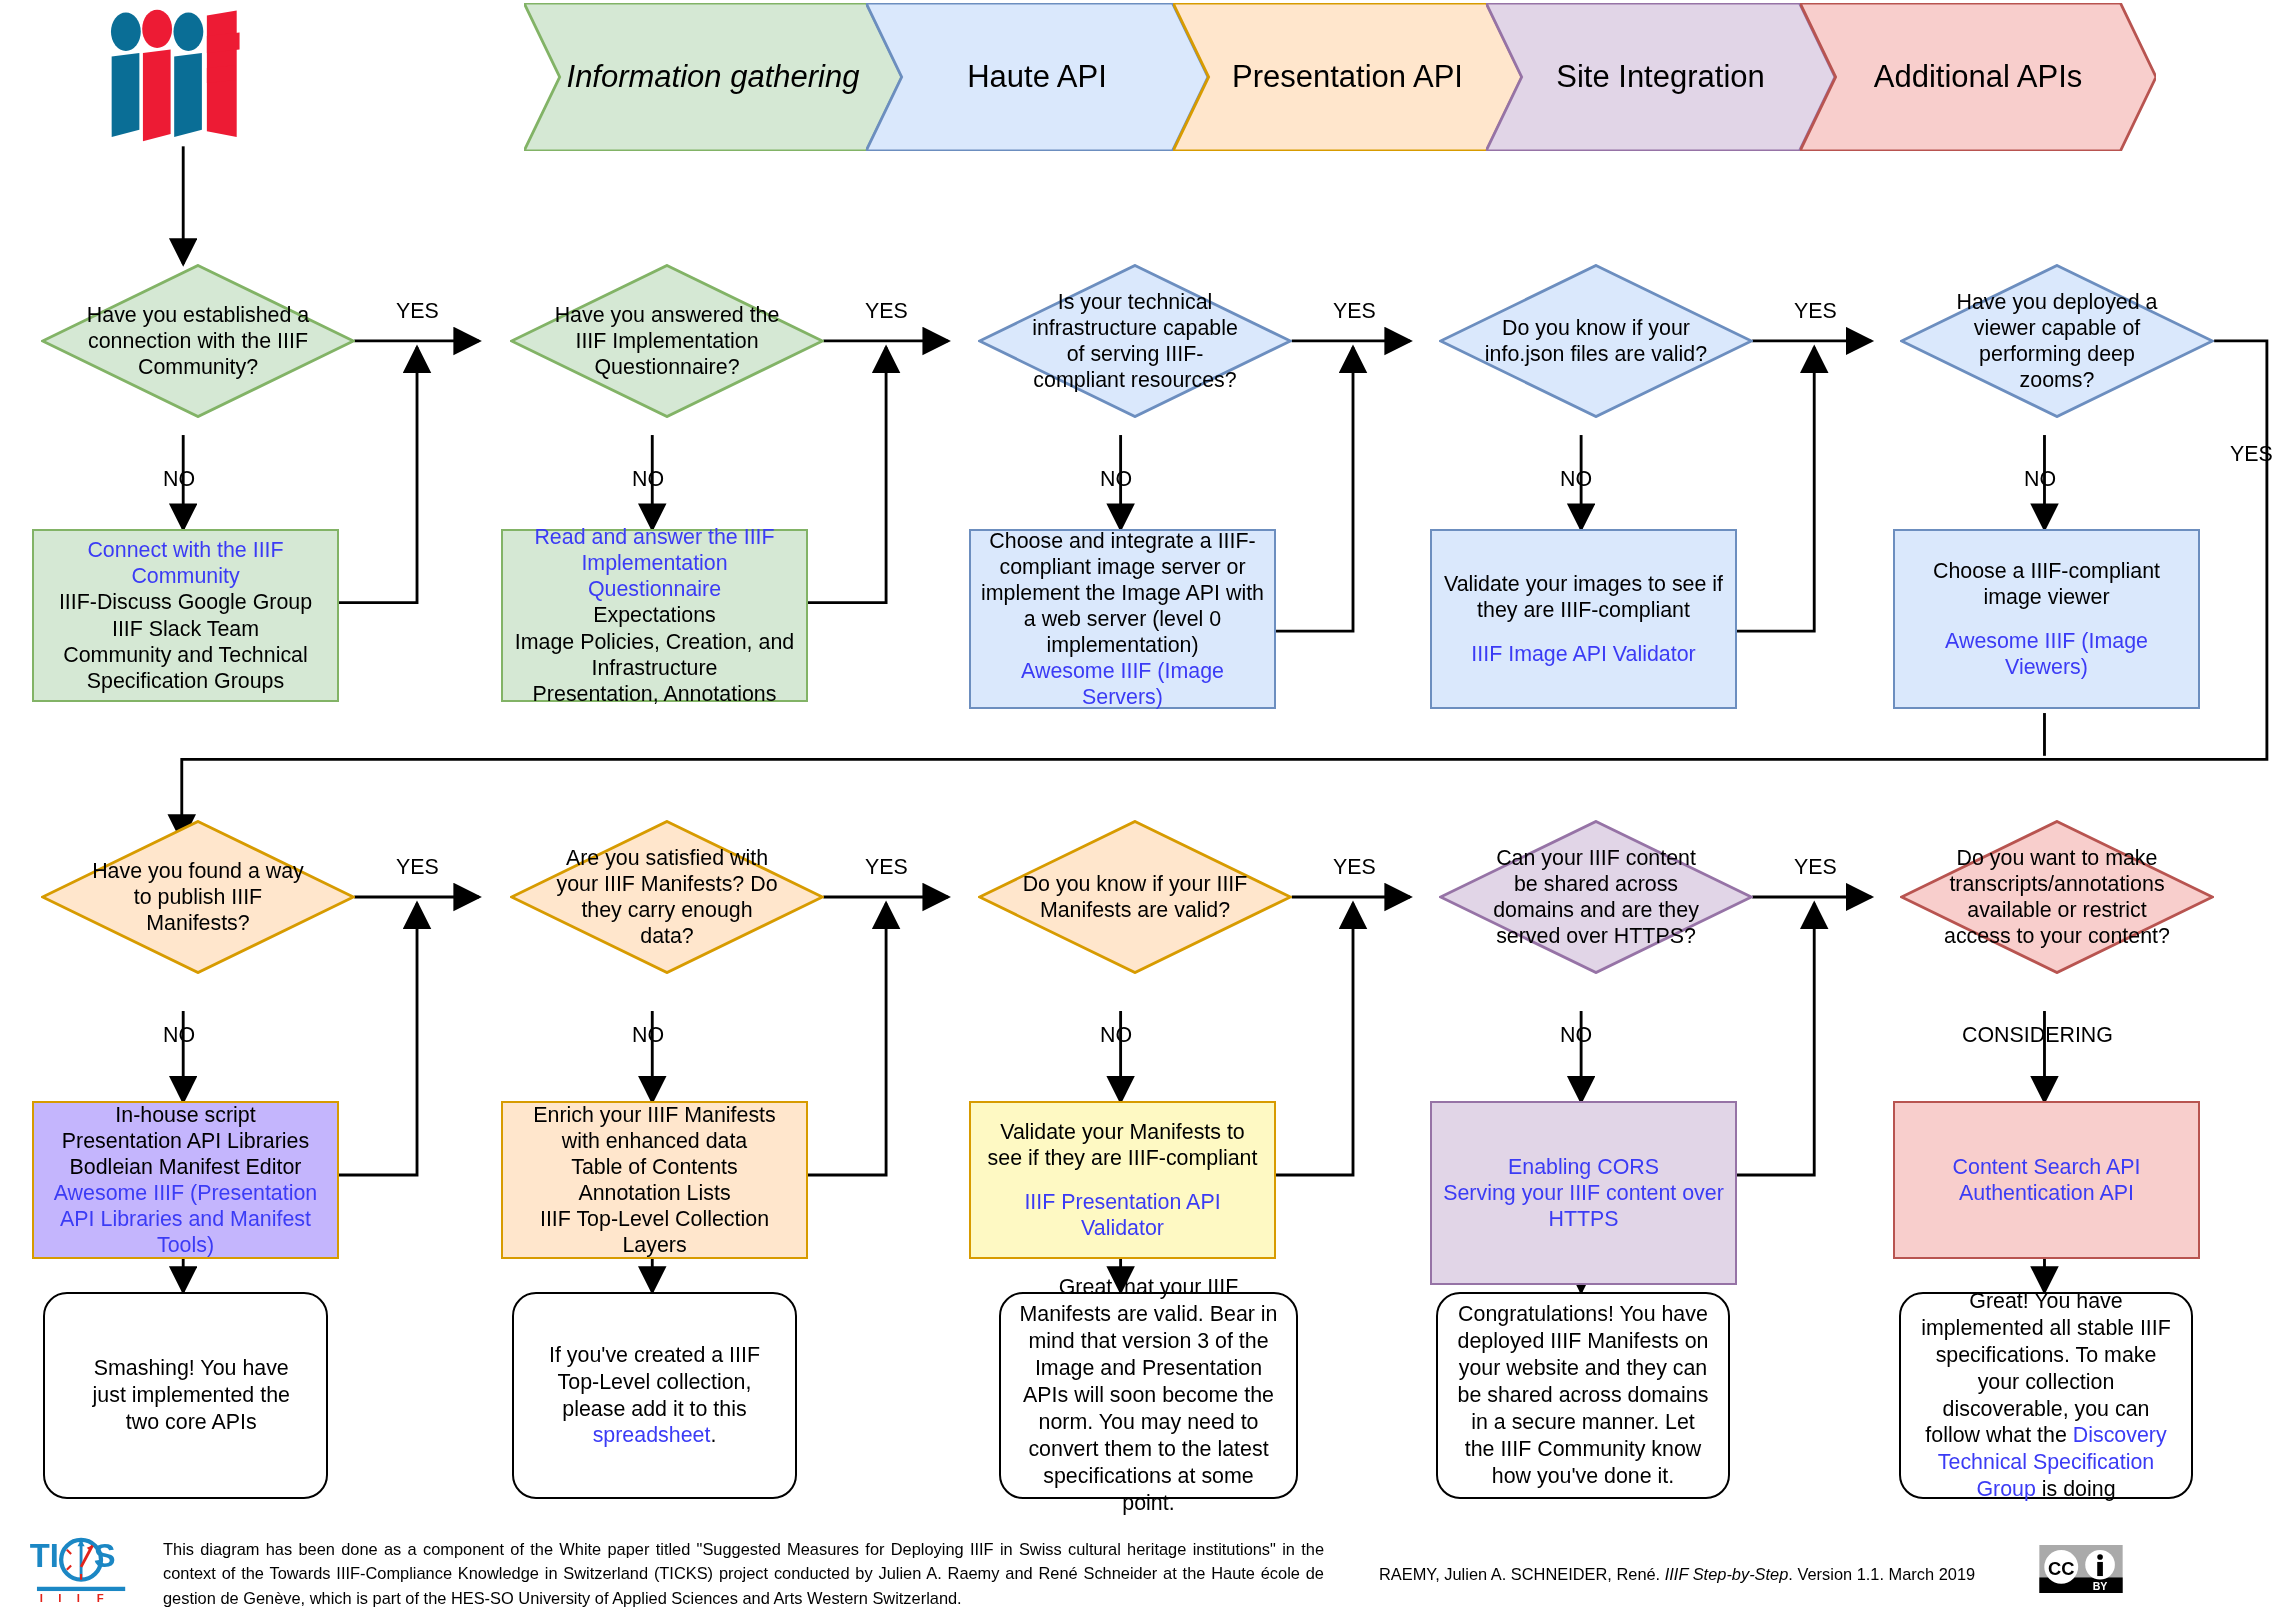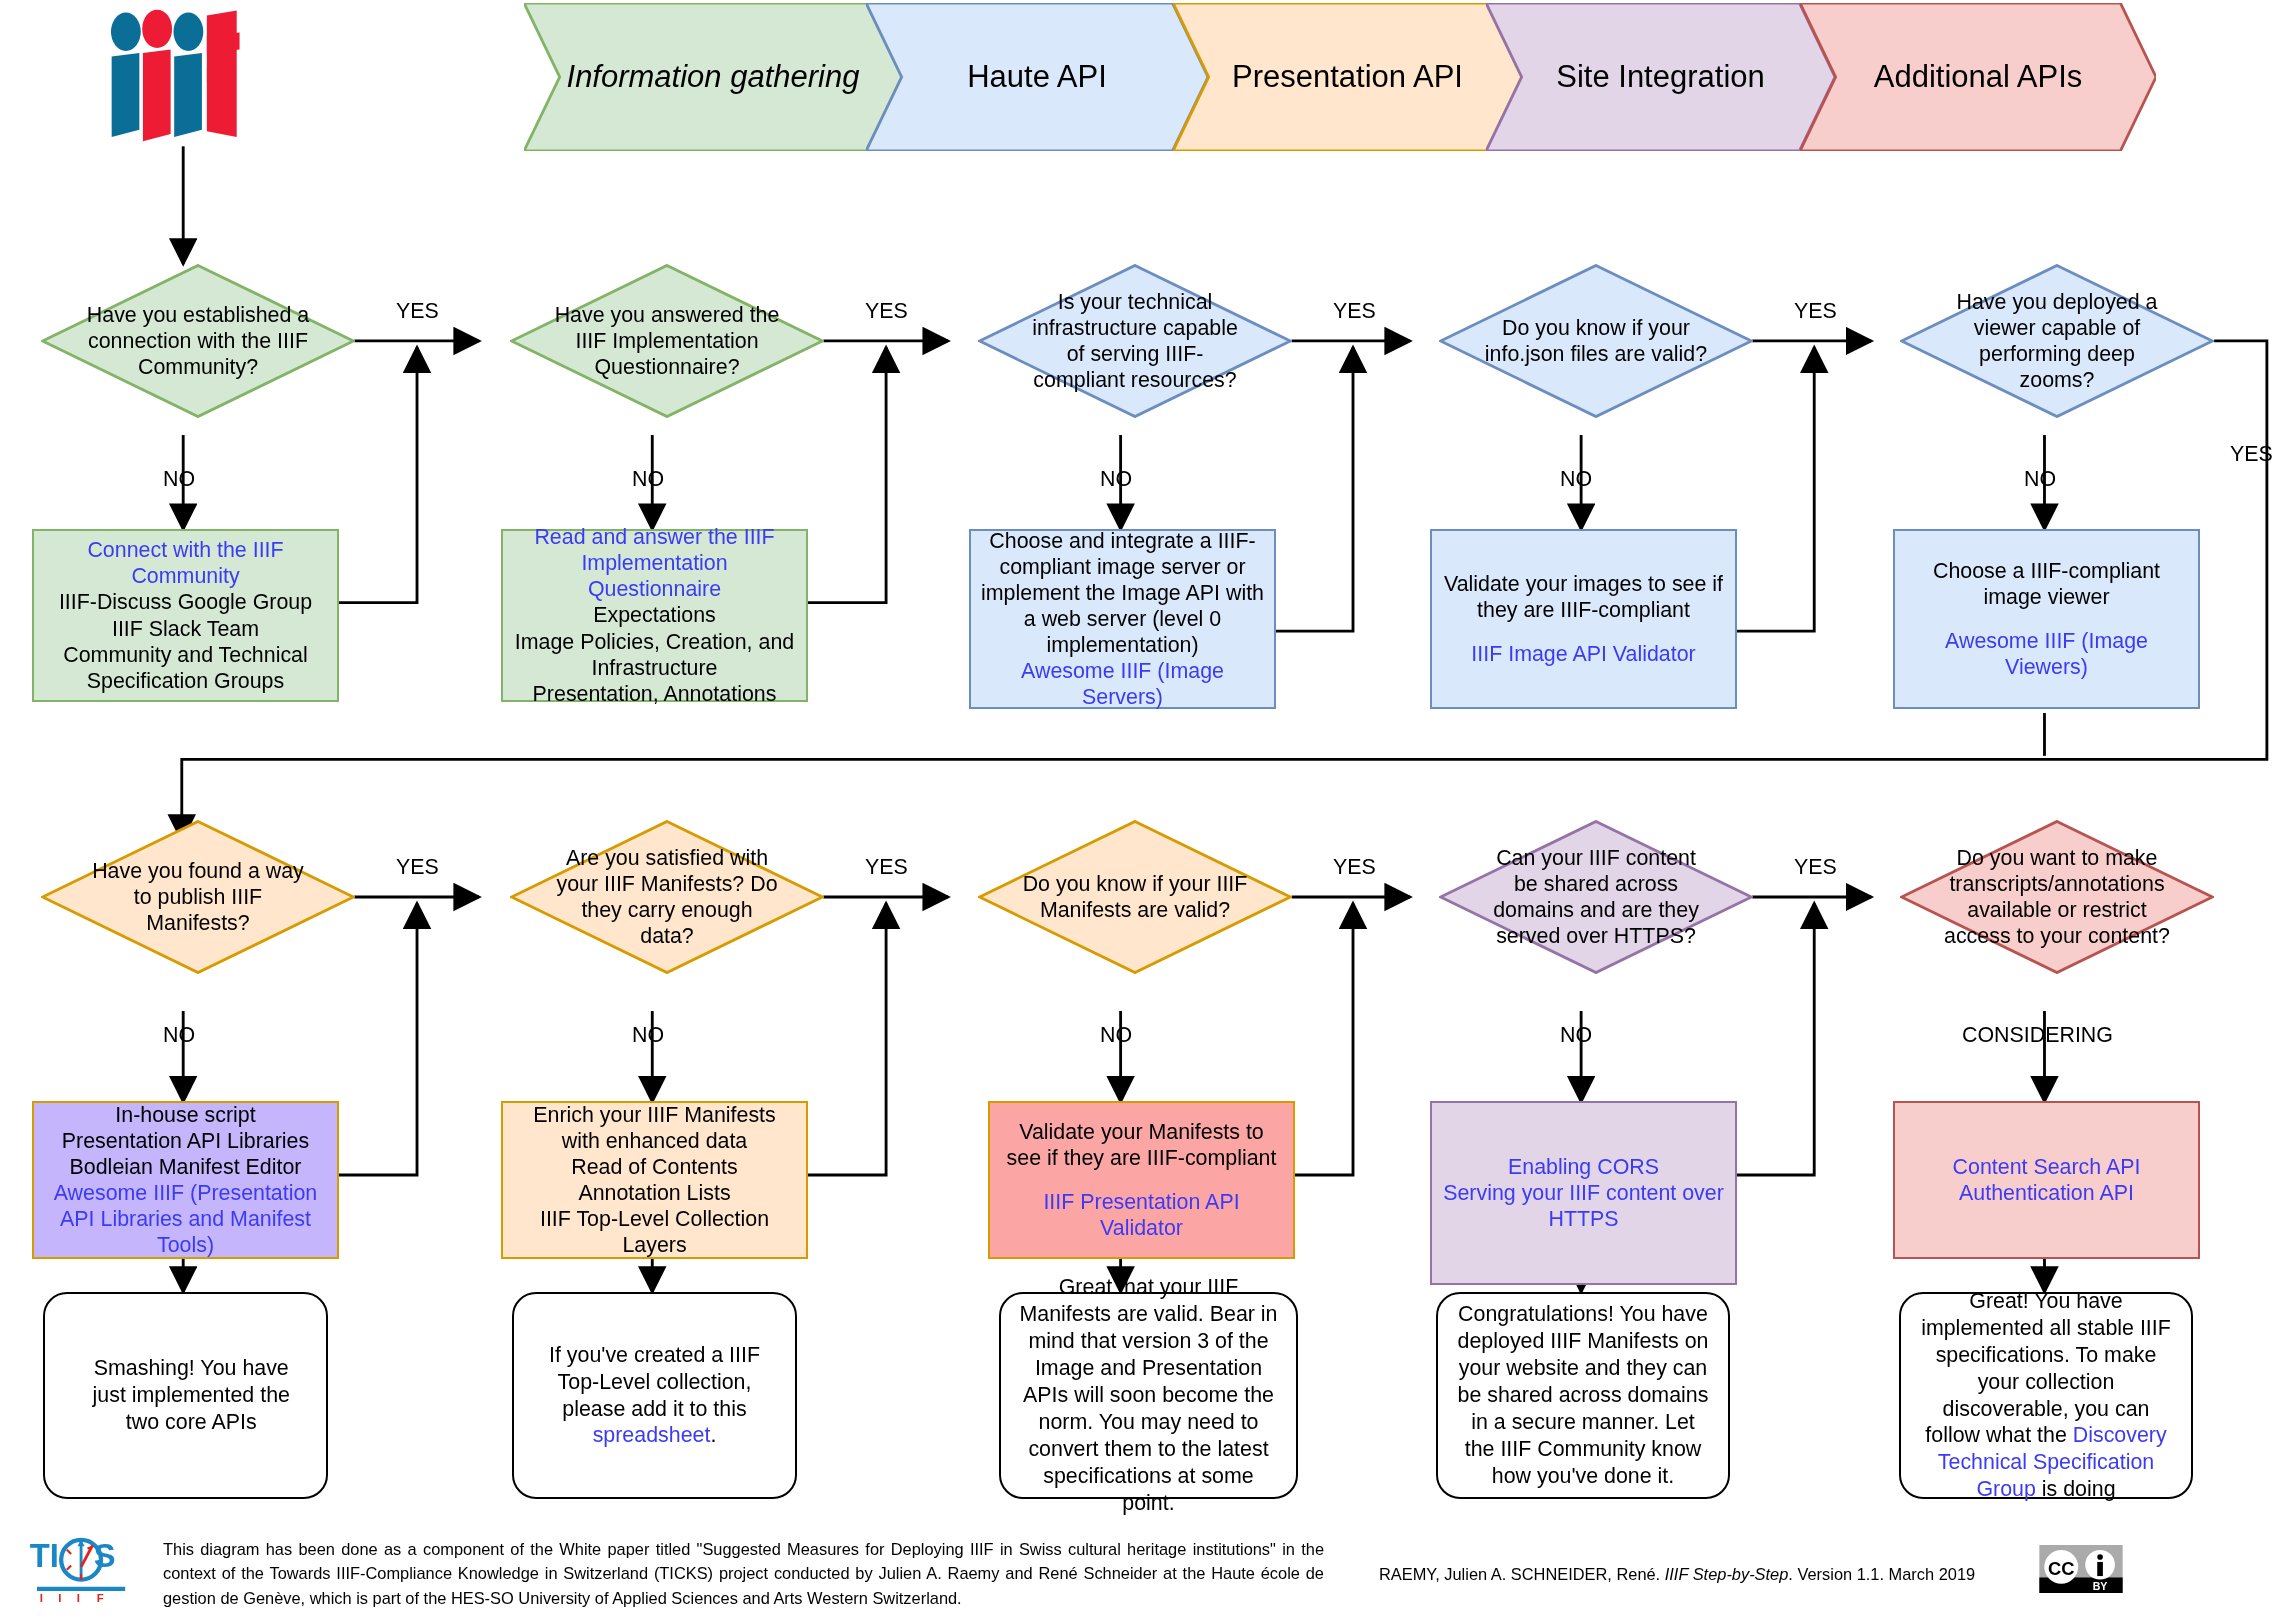--- a/index.html
+++ b/index.html
@@ -260,40 +260,40 @@
         <polygon points="220,2 438,108 220,214 2,108" fill="#ffe6cc" stroke="#d79b00" stroke-width="4"></polygon>
       </svg>
     <div class="dlabel">Are you satisfied with your IIIF Manifests? Do they carry enough data?</div>
   </div>
   <div class="elabel" style="left:865px;top:855px;">YES</div>
   <div class="elabel" style="left:632px;top:1023px;">NO</div>
 
   <div class="box" style="left:501px;top:1101px;width:307px;height:158px;background:#ffe6cc;border:2.9px solid #d79b00;">
     <span>Enrich your IIIF Manifests with enhanced data</span>
     <span class="gap"></span>
-    <span>Read of Contents</span>
+    <span>Table of Contents</span>
     <span>Annotation Lists</span>
     <span>IIIF Top-Level Collection</span>
     <span>Layers</span>
   </div>
 
   <div class="term" style="left:512px;top:1292px;width:285px;height:207px;">
     <span><span>If you've created a IIIF Top-Level collection, please add it to this </span><span class="lk">spreadsheet</span><span>.</span></span>
   </div>
 
   <div class="diamond" style="left:978px;top:820px;width:314px;height:154px;">
     <svg width="314" height="154" viewBox="0 0 440 216">
         <polygon points="220,2 438,108 220,214 2,108" fill="#ffe6cc" stroke="#d79b00" stroke-width="4"></polygon>
       </svg>
     <div class="dlabel">Do you know if your IIIF Manifests are valid?</div>
   </div>
   <div class="elabel" style="left:1333px;top:855px;">YES</div>
   <div class="elabel" style="left:1100px;top:1023px;">NO</div>
 
-  <div class="box" style="left:969px;top:1101px;width:307px;height:158px;background:#fca5a5;border:2.9px solid #d79b00;margin-left:19px;">
+  <div class="box" style="left:969px;top:1101px;width:307px;height:158px;background:#fef9c3;border:2.9px solid #d79b00;">
     <span>Validate your Manifests to see if they are IIIF-compliant</span>
     <span class="gap"></span>
     <span class="lk">IIIF Presentation API Validator</span>
   </div>
 
   <div class="term" style="left:999px;top:1292px;width:299px;height:207px;">
     <span>Great that your IIIF Manifests are valid. Bear in mind that version 3 of the Image and Presentation APIs will soon become the norm. You may need to convert them to the latest specifications at some point.</span>
   </div>
 
   <div class="diamond" style="left:1439px;top:820px;width:314px;height:154px;">

